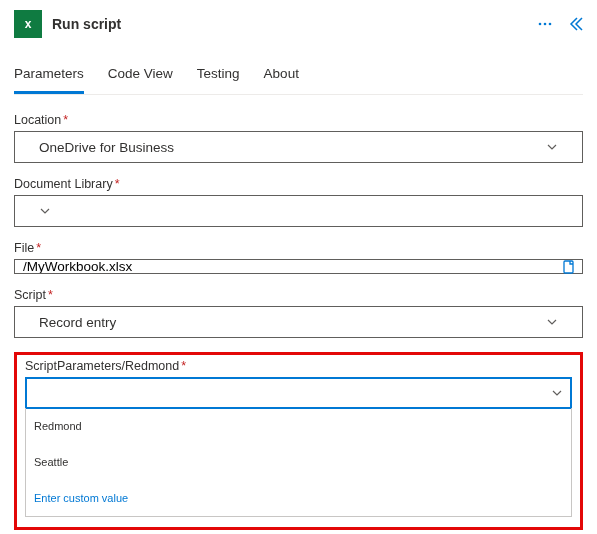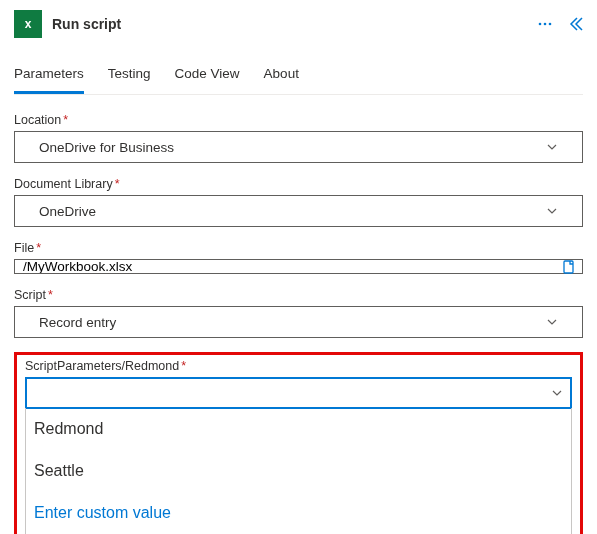--- a/index.html
+++ b/index.html
@@ -84,21 +84,21 @@
     padding: 0px;
   }
   .highlight-inner { padding: 4px 8px 10px 8px; }
   .dropdown {
     border: 1px solid #c8c6c4;
     border-top: none;
     margin-top: -1px;
   }
   .opt {
     padding: 12px 8px;
-    font-size: 16px;
+    font-size: 11px;
     cursor: pointer;
   }
   .opt.link { color: #0078d4; }
   svg { display: block; }
 </style>
 </head>
 <body>
 
 <div class="wrap">
 
@@ -119,22 +119,22 @@
         <svg width="16" height="16" viewBox="0 0 16 16" stroke="#0078d4" stroke-width="1.5" fill="none">
             <polyline points="10,2 4,8 10,14"></polyline>
             <polyline points="15,2 9,8 15,14"></polyline>
           </svg>
       </span>
     </span>
   </div>
 
   <div class="tabs">
     <div class="tab active">Parameters</div>
+    <div class="tab">Code View</div>
     <div class="tab">Testing</div>
-    <div class="tab">Code View</div>
     <div class="tab">About</div>
   </div>
 
   <div class="field">
     <div class="label">
         <span>Location</span>
         <span class="req">*</span>
       </div>
     <div class="select">
       <span class="val">OneDrive for Business</span>
@@ -145,21 +145,20 @@
         </span>
     </div>
   </div>
 
   <div class="field">
     <div class="label">
         <span>Document Library</span>
         <span class="req">*</span>
       </div>
     <div class="select">
-      <span class="val">OneDrive</span>
       <span class="chev">
           <svg width="12" height="12" viewBox="0 0 12 12" stroke="currentColor" stroke-width="1.2" fill="none">
             <polyline points="2,4 6,8 10,4"></polyline>
           </svg>
         </span>
     </div>
   </div>
 
   <div class="field">
     <div class="label">

